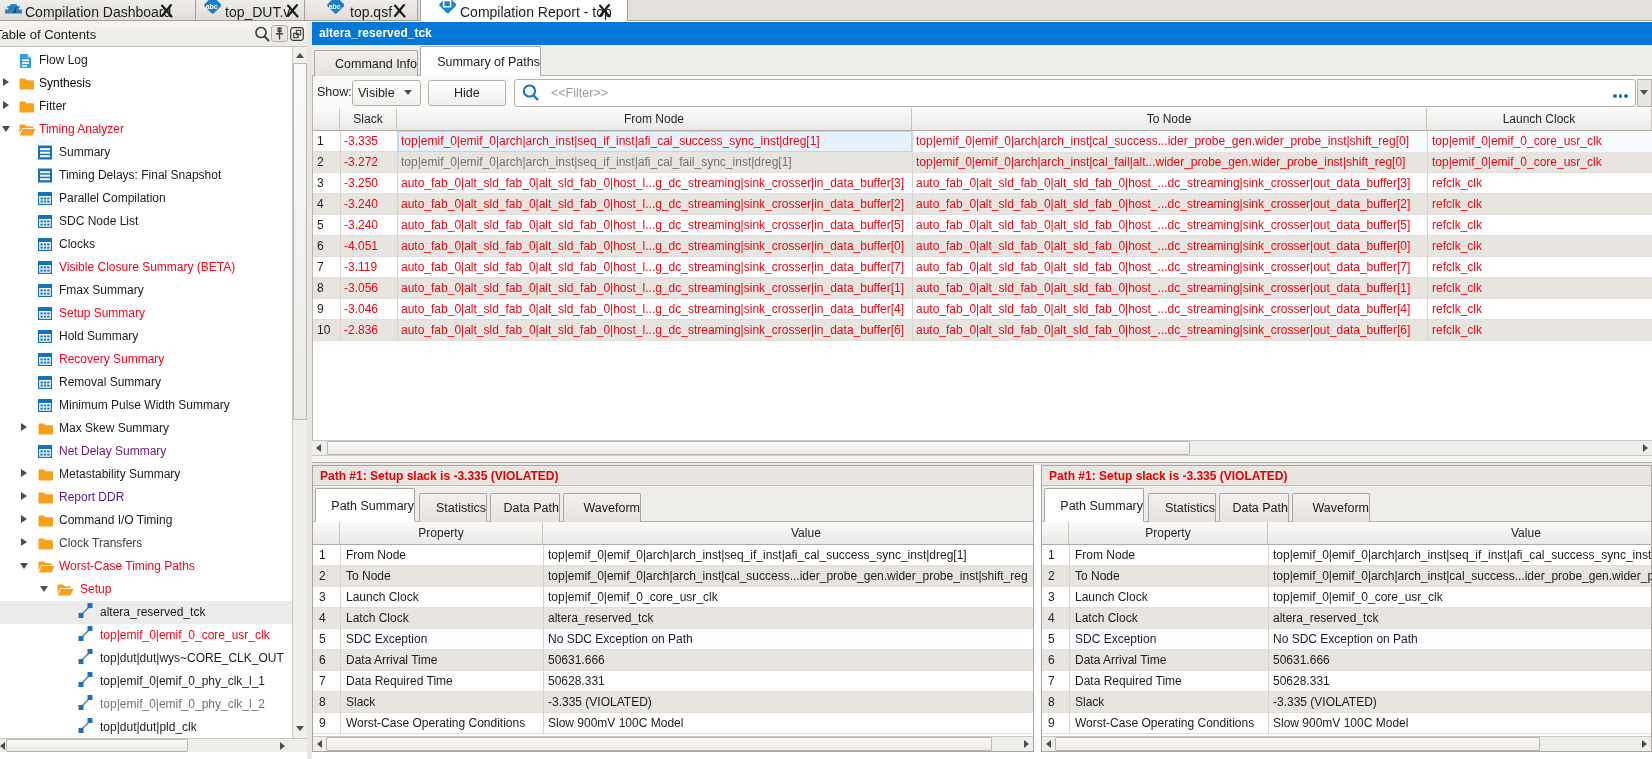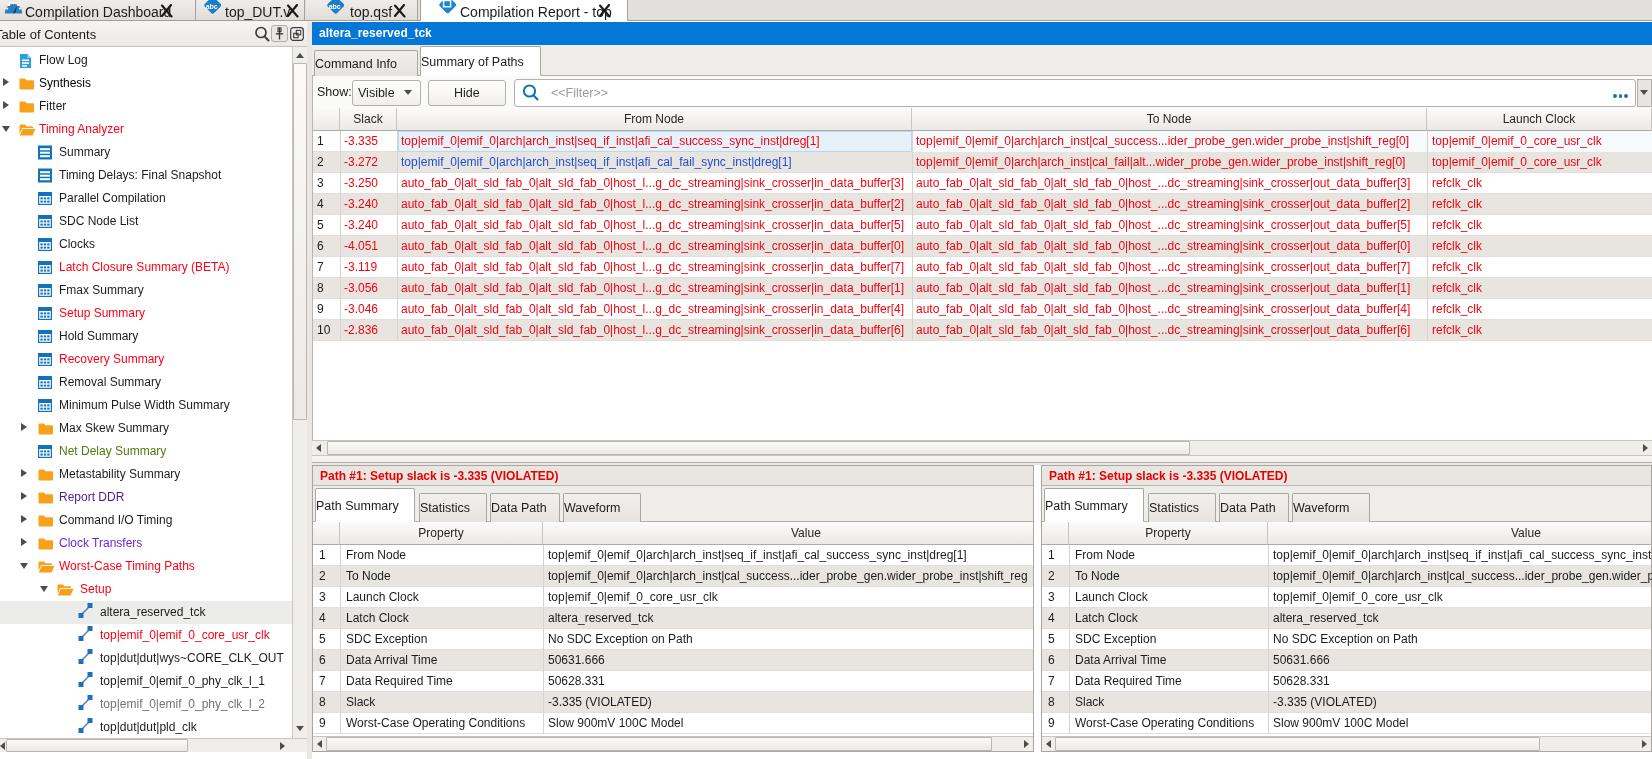--- a/index.html
+++ b/index.html
@@ -9,21 +9,21 @@
  background:linear-gradient(#efedeb,#e0ddd9);box-sizing:border-box}
 .tabtx{position:absolute;top:4px;font-size:14px;color:#1c1c1c;white-space:nowrap}
 .btn{position:absolute;background:linear-gradient(#ffffff,#f1efec);border:1px solid #b4b1ad;border-radius:3px;box-sizing:border-box}
 .hdrc{position:absolute;background:linear-gradient(#fcfbfb,#ebe9e6);box-sizing:border-box;
  border-right:1px solid #c8c5c1;text-align:center;color:#262626}
 .row{position:absolute;left:0;right:0}
 .vline{position:absolute;width:1px;background:#d7d4d0}
 .sb{position:absolute;background:#f0eeeb}
 .sbthumb{position:absolute;background:linear-gradient(#fbfaf9,#eceae7);border:1px solid #bab7b3;box-sizing:border-box;border-radius:1px}
 .arr{position:absolute;width:0;height:0}
-.btab{position:absolute;background:linear-gradient(#f2f0ee,#e5e2df);border:1px solid #a9a6a2;border-bottom:none;box-sizing:border-box;text-align:left;font-size:12.5px;color:#1c1c1c;border-radius:2px 2px 0 0}
+.btab{position:absolute;background:linear-gradient(#f2f0ee,#e5e2df);border:1px solid #a9a6a2;border-bottom:none;box-sizing:border-box;text-align:right;font-size:12.5px;color:#1c1c1c;border-radius:2px 2px 0 0}
 </style></head><body>
 
 <div class="a" style="left:0;top:0;width:1652px;height:22px;background:#e2dfdc;border-bottom:0"></div>
 <div class="a" style="left:0;top:20px;width:1652px;height:1px;background:#a3a09c"></div>
 <div class="a" style="left:0;top:21px;width:1652px;height:1px;background:#f5f4f2"></div>
 <div class="tab" style="left:0px;width:196px"></div>
 <div class="tabtx" style="left:25px">Compilation Dashboard</div>
 <svg class="a" style="left:160px;top:4px" width="14" height="14" viewBox="0 0 14 14">
 <path d="M2 12 L11 1 M2 1.5 L11.5 12.5" stroke="#1a1a1a" stroke-width="2.1" fill="none" stroke-linecap="round"></path>
   </svg>
@@ -156,21 +156,21 @@
 <svg class="a" style="left:38px;top:261px" width="14" height="13" viewBox="0 0 14 13">
 <rect x="0.6" y="0.6" width="12.8" height="11.8" fill="#fff" stroke="#1273bd" stroke-width="1.2"></rect>
 <rect x="1" y="1" width="12" height="3" fill="#1273bd"></rect>
 <rect x="2.4" y="5.4" width="2.4" height="2" fill="#1273bd"></rect>
     <rect x="5.8" y="5.4" width="2.4" height="2" fill="#1273bd"></rect>
     <rect x="9.2" y="5.4" width="2.4" height="2" fill="#1273bd"></rect>
 <rect x="2.4" y="8.6" width="2.4" height="2" fill="#1273bd"></rect>
     <rect x="5.8" y="8.6" width="2.4" height="2" fill="#1273bd"></rect>
     <rect x="9.2" y="8.6" width="2.4" height="2" fill="#1273bd"></rect>
   </svg>
-<div class="tx" style="left:59px;top:257px;color:#fb0217">Latch Closure Summary (BETA)</div>
+<div class="tx" style="left:59px;top:257px;color:#fb0217">Visible Closure Summary (BETA)</div>
 <svg class="a" style="left:38px;top:284px" width="14" height="13" viewBox="0 0 14 13">
 <rect x="0.6" y="0.6" width="12.8" height="11.8" fill="#fff" stroke="#1273bd" stroke-width="1.2"></rect>
 <rect x="1" y="1" width="12" height="3" fill="#1273bd"></rect>
 <rect x="2.4" y="5.4" width="2.4" height="2" fill="#1273bd"></rect>
     <rect x="5.8" y="5.4" width="2.4" height="2" fill="#1273bd"></rect>
     <rect x="9.2" y="5.4" width="2.4" height="2" fill="#1273bd"></rect>
 <rect x="2.4" y="8.6" width="2.4" height="2" fill="#1273bd"></rect>
     <rect x="5.8" y="8.6" width="2.4" height="2" fill="#1273bd"></rect>
     <rect x="9.2" y="8.6" width="2.4" height="2" fill="#1273bd"></rect>
   </svg>
@@ -238,41 +238,41 @@
 <svg class="a" style="left:38px;top:445px" width="14" height="13" viewBox="0 0 14 13">
 <rect x="0.6" y="0.6" width="12.8" height="11.8" fill="#fff" stroke="#1273bd" stroke-width="1.2"></rect>
 <rect x="1" y="1" width="12" height="3" fill="#1273bd"></rect>
 <rect x="2.4" y="5.4" width="2.4" height="2" fill="#1273bd"></rect>
     <rect x="5.8" y="5.4" width="2.4" height="2" fill="#1273bd"></rect>
     <rect x="9.2" y="5.4" width="2.4" height="2" fill="#1273bd"></rect>
 <rect x="2.4" y="8.6" width="2.4" height="2" fill="#1273bd"></rect>
     <rect x="5.8" y="8.6" width="2.4" height="2" fill="#1273bd"></rect>
     <rect x="9.2" y="8.6" width="2.4" height="2" fill="#1273bd"></rect>
   </svg>
-<div class="tx" style="left:59px;top:441px;color:#4d7c0f">Net Delay Summary</div>
+<div class="tx" style="left:59px;top:441px;color:#701a75">Net Delay Summary</div>
 <div class="arr" style="left:21px;top:469px;border-left:6px solid #4d4d4d;border-top:4.5px solid transparent;border-bottom:4.5px solid transparent"></div>
 <svg class="a" style="left:38px;top:468px" width="16" height="13" viewBox="0 0 16 13">
 <path d="M0.5 2.5 a1 1 0 0 1 1-1 h4.5 l1.4 1.8 h6.6 a1 1 0 0 1 1 1 V11.5 a1 1 0 0 1 -1 1 H1.5 a1 1 0 0 1 -1-1 Z" fill="#f7a11a"></path>
   </svg>
 <div class="tx" style="left:59px;top:464px;color:#1c1c1c">Metastability Summary</div>
 <div class="arr" style="left:21px;top:492px;border-left:6px solid #4d4d4d;border-top:4.5px solid transparent;border-bottom:4.5px solid transparent"></div>
 <svg class="a" style="left:38px;top:491px" width="16" height="13" viewBox="0 0 16 13">
 <path d="M0.5 2.5 a1 1 0 0 1 1-1 h4.5 l1.4 1.8 h6.6 a1 1 0 0 1 1 1 V11.5 a1 1 0 0 1 -1 1 H1.5 a1 1 0 0 1 -1-1 Z" fill="#f7a11a"></path>
   </svg>
 <div class="tx" style="left:59px;top:487px;color:#4c1d95">Report DDR</div>
 <div class="arr" style="left:21px;top:515px;border-left:6px solid #4d4d4d;border-top:4.5px solid transparent;border-bottom:4.5px solid transparent"></div>
 <svg class="a" style="left:38px;top:514px" width="16" height="13" viewBox="0 0 16 13">
 <path d="M0.5 2.5 a1 1 0 0 1 1-1 h4.5 l1.4 1.8 h6.6 a1 1 0 0 1 1 1 V11.5 a1 1 0 0 1 -1 1 H1.5 a1 1 0 0 1 -1-1 Z" fill="#f7a11a"></path>
   </svg>
 <div class="tx" style="left:59px;top:510px;color:#1c1c1c">Command I/O Timing</div>
 <div class="arr" style="left:21px;top:538px;border-left:6px solid #4d4d4d;border-top:4.5px solid transparent;border-bottom:4.5px solid transparent"></div>
 <svg class="a" style="left:38px;top:537px" width="16" height="13" viewBox="0 0 16 13">
 <path d="M0.5 2.5 a1 1 0 0 1 1-1 h4.5 l1.4 1.8 h6.6 a1 1 0 0 1 1 1 V11.5 a1 1 0 0 1 -1 1 H1.5 a1 1 0 0 1 -1-1 Z" fill="#f7a11a"></path>
   </svg>
-<div class="tx" style="left:59px;top:533px;color:#6d28d9">Clock Transfers</div>
+<div class="tx" style="left:59px;top:533px;color:#404040">Clock Transfers</div>
 <div class="arr" style="left:20px;top:563px;border-top:6px solid #4d4d4d;border-left:4.5px solid transparent;border-right:4.5px solid transparent"></div>
 <svg class="a" style="left:38px;top:560px" width="17" height="13" viewBox="0 0 17 13">
 <path d="M0.5 2.5 a1 1 0 0 1 1-1 h4.5 l1.4 1.8 h5.6 a1 1 0 0 1 1 1 V5 H3.2 L0.5 11 Z" fill="#f7a11a"></path>
 <path d="M3.6 5.8 H16.5 L13.6 12.5 H0.8 Z" fill="#f7a11a"></path>
 <path d="M3.6 5.8 H14.2 V5 H3.4 Z" fill="#fff"></path>
   </svg>
 <div class="tx" style="left:59px;top:556px;color:#fb0217">Worst-Case Timing Paths</div>
 <div class="arr" style="left:40px;top:586px;border-top:6px solid #4d4d4d;border-left:4.5px solid transparent;border-right:4.5px solid transparent"></div>
 <svg class="a" style="left:57px;top:583px" width="17" height="13" viewBox="0 0 17 13">
 <path d="M0.5 2.5 a1 1 0 0 1 1-1 h4.5 l1.4 1.8 h5.6 a1 1 0 0 1 1 1 V5 H3.2 L0.5 11 Z" fill="#f7a11a"></path>
@@ -364,21 +364,21 @@
 <div class="a" style="left:398px;top:131px;width:514px;height:21px;background:#e7f1fa;border:1px solid #bcd6ec;box-sizing:border-box"></div>
 <div class="a" style="left:912px;top:131px;width:740px;height:21px;background:#f7fafd"></div>
 <div class="tx" style="left:317px;top:131px;color:#1c1c1c">1</div>
 <div class="tx" style="left:344px;top:131px;color:#f2040f">-3.335</div>
 <div class="tx" style="left:401px;top:131px;color:#f2040f">top|emif_0|emif_0|arch|arch_inst|seq_if_inst|afi_cal_success_sync_inst|dreg[1]</div>
 <div class="tx" style="left:916px;top:131px;color:#f2040f">top|emif_0|emif_0|arch|arch_inst|cal_success...ider_probe_gen.wider_probe_inst|shift_reg[0]</div>
 <div class="tx" style="left:1432px;top:131px;color:#f2040f">top|emif_0|emif_0_core_usr_clk</div>
 <div class="row" style="left:313px;top:152px;width:1339px;height:21px;background:#e8e5e1;border-bottom:1px solid #e2dfdb;box-sizing:border-box"></div>
 <div class="tx" style="left:317px;top:152px;color:#1c1c1c">2</div>
 <div class="tx" style="left:344px;top:152px;color:#f2040f">-3.272</div>
-<div class="tx" style="left:401px;top:152px;color:#1d4ed8">top|emif_0|emif_0|arch|arch_inst|seq_if_inst|afi_cal_fail_sync_inst|dreg[1]</div>
+<div class="tx" style="left:401px;top:152px;color:#737373">top|emif_0|emif_0|arch|arch_inst|seq_if_inst|afi_cal_fail_sync_inst|dreg[1]</div>
 <div class="tx" style="left:916px;top:152px;color:#f2040f">top|emif_0|emif_0|arch|arch_inst|cal_fail|alt...wider_probe_gen.wider_probe_inst|shift_reg[0]</div>
 <div class="tx" style="left:1432px;top:152px;color:#f2040f">top|emif_0|emif_0_core_usr_clk</div>
 <div class="row" style="left:313px;top:173px;width:1339px;height:21px;background:#fff;border-bottom:1px solid #e2dfdb;box-sizing:border-box"></div>
 <div class="tx" style="left:317px;top:173px;color:#1c1c1c">3</div>
 <div class="tx" style="left:344px;top:173px;color:#f2040f">-3.250</div>
 <div class="tx" style="left:401px;top:173px;color:#f2040f">auto_fab_0|alt_sld_fab_0|alt_sld_fab_0|host_l...g_dc_streaming|sink_crosser|in_data_buffer[3]</div>
 <div class="tx" style="left:916px;top:173px;color:#f2040f">auto_fab_0|alt_sld_fab_0|alt_sld_fab_0|host_...dc_streaming|sink_crosser|out_data_buffer[3]</div>
 <div class="tx" style="left:1432px;top:173px;color:#f2040f">refclk_clk</div>
 <div class="row" style="left:313px;top:194px;width:1339px;height:21px;background:#e8e5e1;border-bottom:1px solid #e2dfdb;box-sizing:border-box"></div>
 <div class="tx" style="left:317px;top:194px;color:#1c1c1c">4</div>

